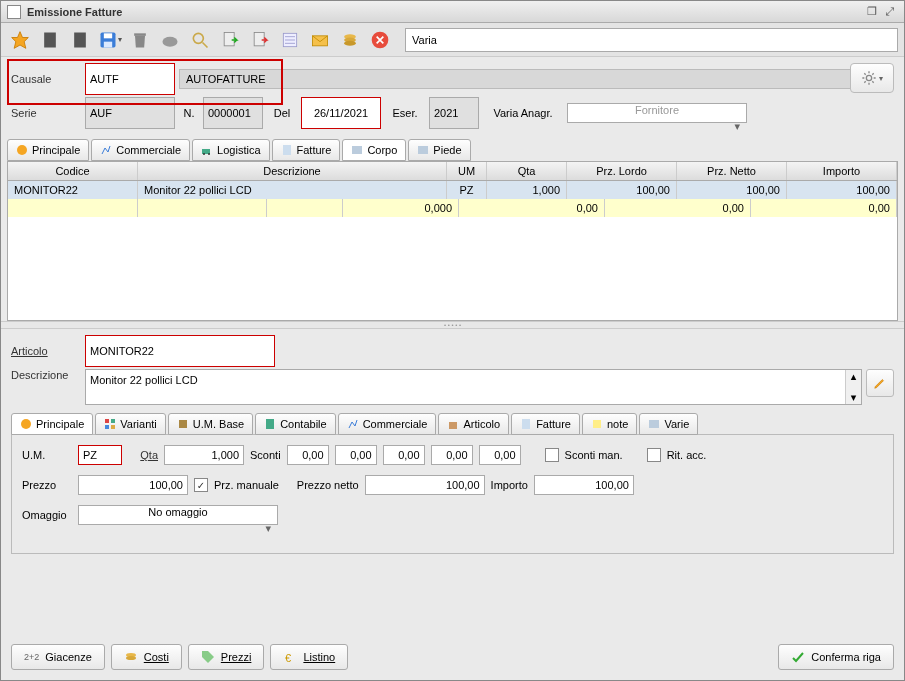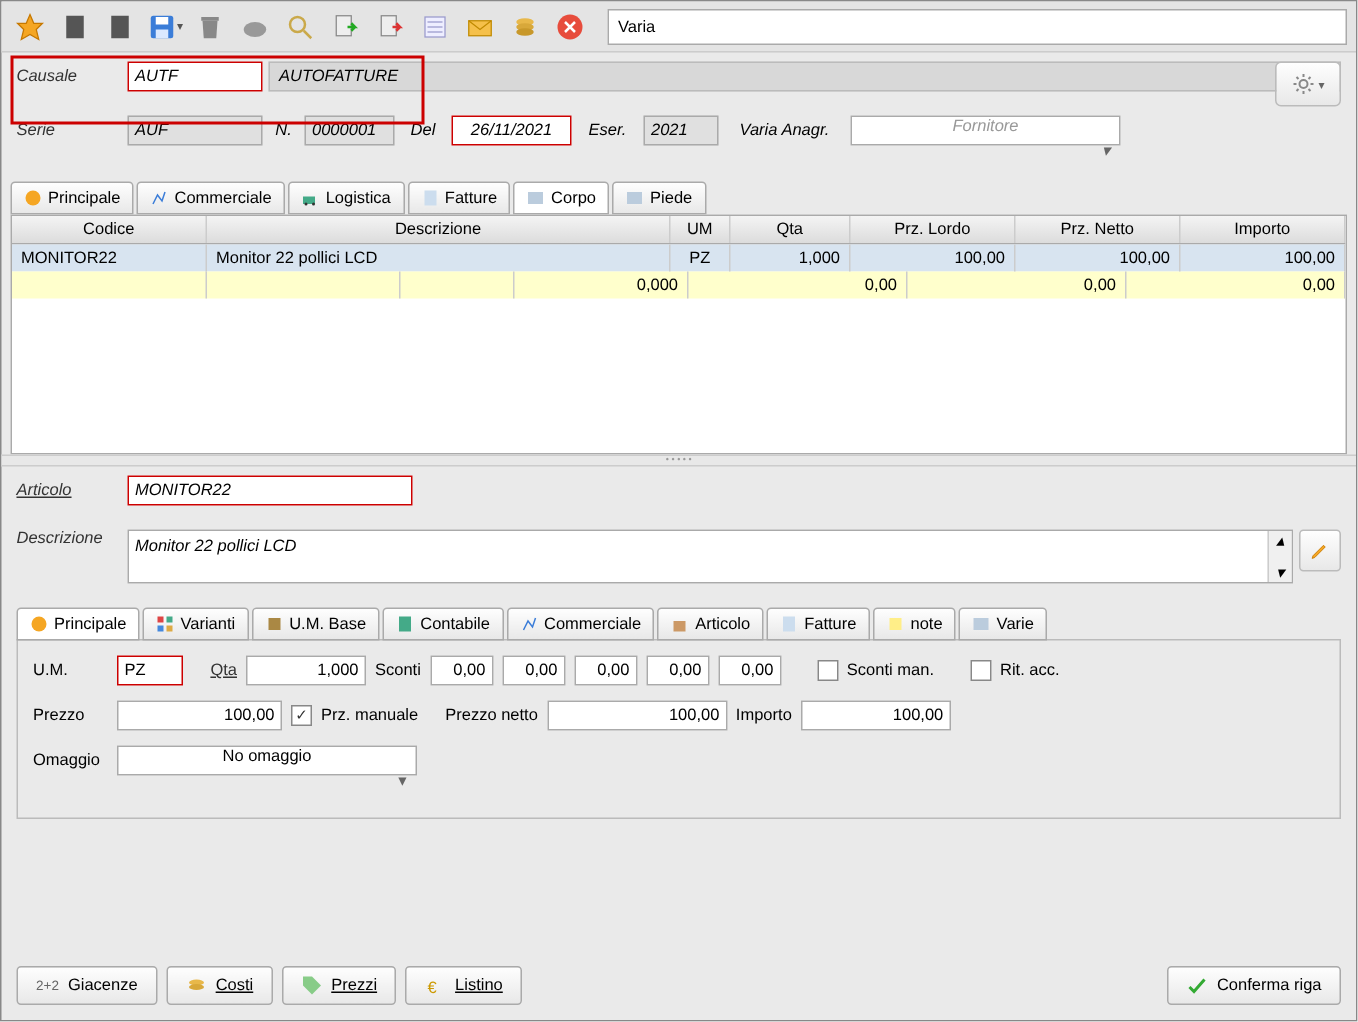--- a/index.html
+++ b/index.html
@@ -8,24 +8,24 @@
 .titlebar { background: linear-gradient(#f0f0f0,#d8d8d8); height: 22px; display: flex; align-items: center; padding: 0 6px; border-bottom: 1px solid #aaa; }
 .titlebar .ticon { width: 14px; height: 14px; border: 1px solid #888; background: #fff; margin-right: 6px; }
 .titlebar .title { flex: 1; font-weight: bold; color: #333; }
 .titlebar .wbtn { width: 16px; height: 14px; margin-left: 2px; display: flex; align-items: center; justify-content: center; cursor: pointer; color: #555; }
 .toolbar { height: 34px; display: flex; align-items: center; padding: 0 6px; gap: 4px; background: #e4e4e4; border-bottom: 1px solid #ccc; }
 .tbtn { width: 26px; height: 26px; display: flex; align-items: center; justify-content: center; border-radius: 3px; cursor: pointer; }
 .tbtn svg { width: 20px; height: 20px; }
 .varia { flex: 1; margin-left: 8px; height: 24px; border: 1px solid #aaa; background: #fff; display: flex; align-items: center; padding: 0 6px; }
 .header-area { padding: 6px 10px; position: relative; }
 .redbox { position: absolute; border: 2px solid #c00; pointer-events: none; }
-.row { display: flex; align-items: center; margin-bottom: 16px; gap: 4px; font-style: italic; }
+.row { display: flex; align-items: center; margin-bottom: 2px; gap: 4px; }
 .lbl { width: 70px; color: #333; }
 .lbl.u { text-decoration: underline; }
-.tfield { height: 20px; border: 1px solid #c00; background: #fff; padding: 0 4px; display: flex; align-items: center; }
+.tfield { height: 32px; border: 1px solid #c00; background: #fff; padding: 0 4px; display: flex; align-items: center; }
 .tfield.gray { border: 1px solid #aaa; background: #e0e0e0; }
 .tfield.black { border: 1px solid #333; background: #fff; }
 .tfield.highlight { background: #ffff99; }
 .longbar { flex: 1; height: 20px; background: #d8d8d8; border: 1px solid #bbb; padding: 0 6px; display: flex; align-items: center; }
 .gearbox { position: absolute; right: 10px; top: 6px; width: 44px; height: 30px; border: 1px solid #bbb; background: linear-gradient(#fefefe,#e8e8e8); display: flex; align-items: center; justify-content: center; gap: 2px; cursor: pointer; border-radius: 4px; }
 .tabs { display: flex; gap: 2px; padding: 2px 6px 0 6px; }
 .tab { height: 22px; border: 1px solid #aaa; background: linear-gradient(#fefefe,#e8e8e8); padding: 0 8px; display: flex; align-items: center; gap: 4px; cursor: pointer; border-radius: 3px 3px 0 0; font-size: 10px; }
 .tab.sel { background: #fff; }
 .tab .ti { width: 12px; height: 12px; }
 .grid { margin: 0 6px; border: 1px solid #aaa; background: #fff; height: 160px; overflow: hidden; }
@@ -60,20 +60,26 @@
 .c-qta { width: 80px; }
 .c-lordo { width: 110px; }
 .c-netto { width: 110px; }
 .c-importo { width: 110px; }
 </style>
 </head>
 <body>
 
 <div class="window">
 
+  <div class="titlebar">
+    <div class="ticon"></div>
+    <div class="title">Emissione Fatture</div>
+    <div class="wbtn">❐</div>
+    <div class="wbtn">⤢</div>
+  </div>
 
   <div class="toolbar">
     <div class="tbtn">
         <svg viewBox="0 0 24 24">
           <polygon points="12,2 15,9 22,9 17,14 19,22 12,18 5,22 7,14 2,9 9,9" fill="#f5a623" stroke="#c67800"></polygon>
         </svg>
       </div>
     <div class="tbtn">
         <svg viewBox="0 0 24 24">
           <rect x="5" y="3" width="14" height="18" fill="#555"></rect>

